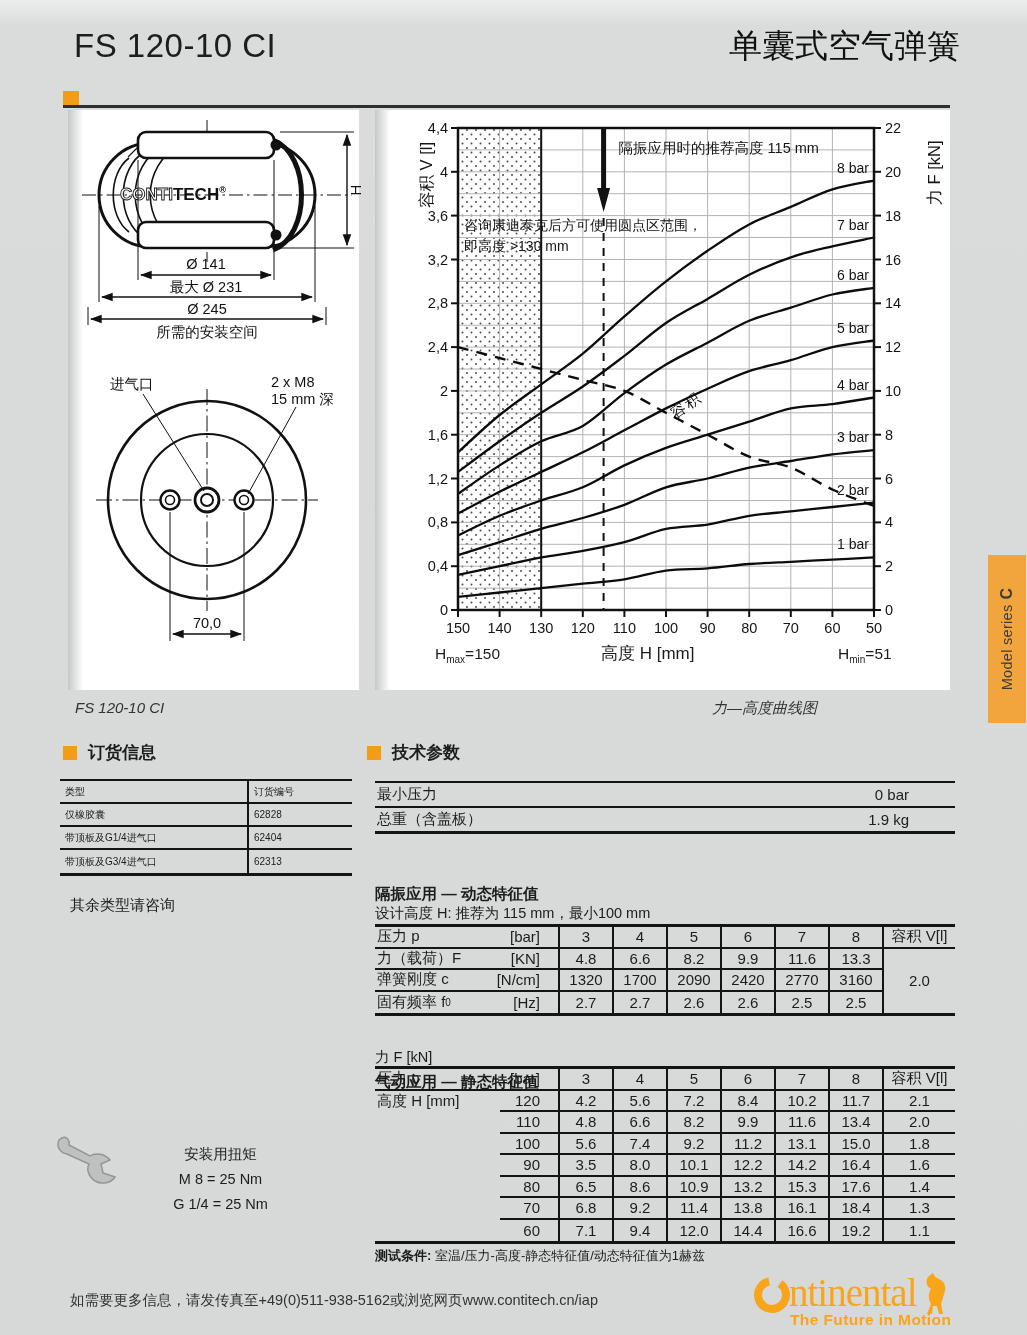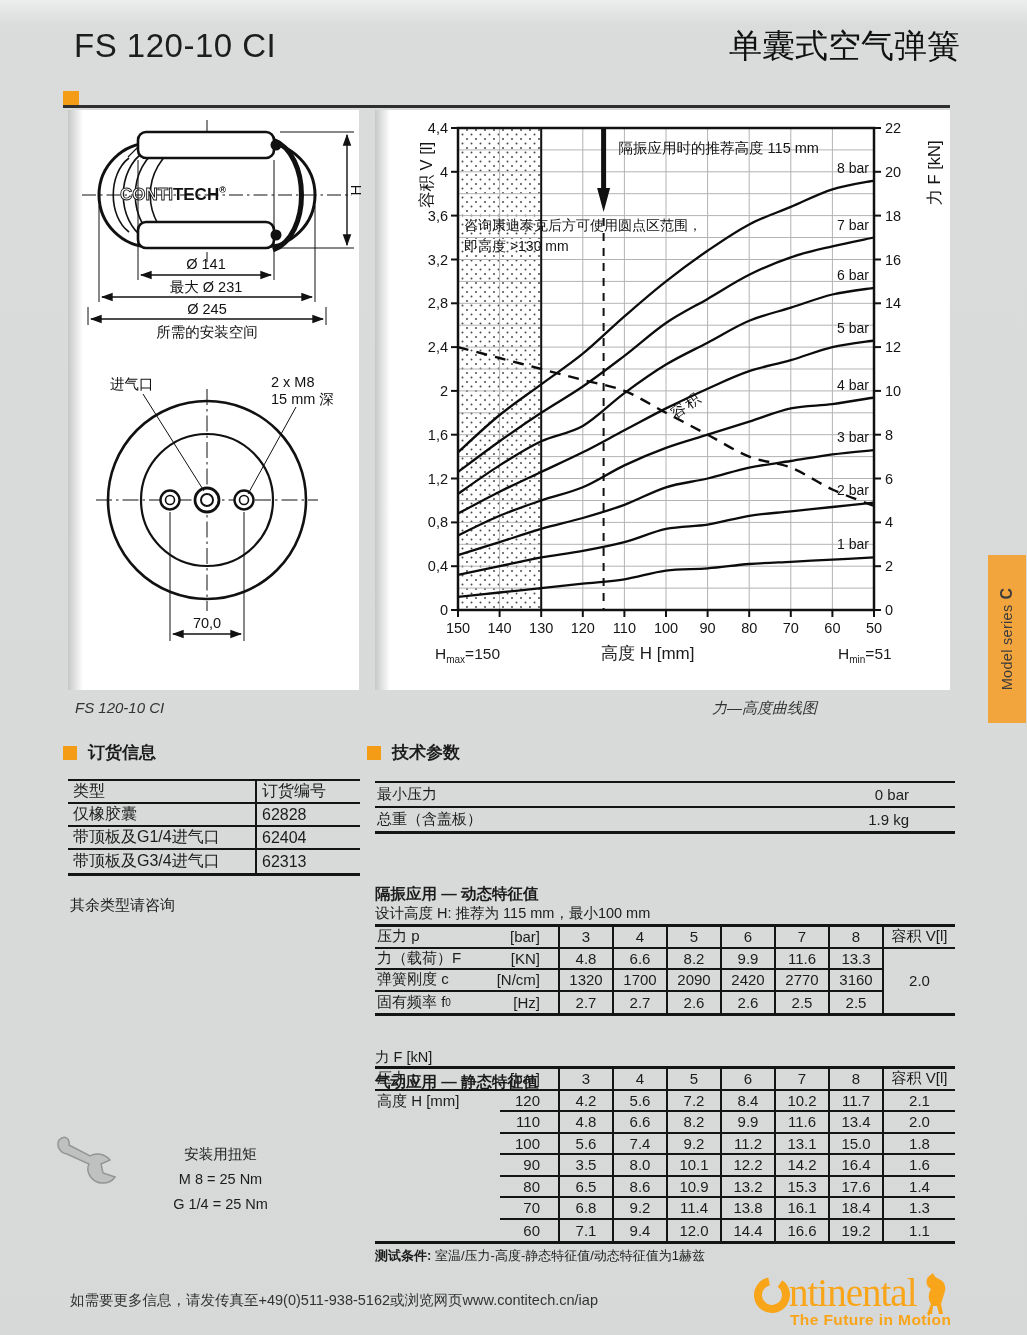--- a/index.html
+++ b/index.html
@@ -14,22 +14,22 @@
   .hdr-rule{left:63px;top:105px;width:887px;height:3px;background:#2f2f2f;}
   
   .panel{background:linear-gradient(90deg,#c6c7c7 0px,#ffffff 15px,#ffffff 100%);}
   #panel-left{left:68px;top:110px;width:291px;height:580px;}
   #panel-chart{left:375px;top:110px;width:575px;height:580px;}
   
   .cap{font-style:italic;font-size:15px;color:#333;}
   .sec{display:flex;align-items:center;gap:11px;font-weight:bold;font-size:17px;}
   .sec .sq{width:14px;height:14px;background:#f59c16;flex:0 0 auto;}
   
-  #ordering{left:68px;top:779px;width:292px;display:grid;grid-template-columns:187px 105px;
-    grid-auto-rows:23px;border-top:2px solid #141414;border-bottom:3px solid #141414;font-size:16px;}
+  #ordering{left:60px;top:779px;width:292px;display:grid;grid-template-columns:187px 105px;
+    grid-auto-rows:23px;border-top:2px solid #141414;border-bottom:3px solid #141414;font-size:10px;}
   .oc{display:flex;align-items:center;padding-left:5px;border-bottom:2px solid #141414;}
   .oc.c2{border-left:2px solid #141414;}
   .oc.last{border-bottom:none;}
   
   #specs{left:375px;top:781px;width:580px;border-top:2px solid #141414;border-bottom:3px solid #141414;font-size:15px;}
   .spec-row{height:23px;display:flex;justify-content:space-between;align-items:center;border-bottom:2px solid #141414;}
   .spec-row:last-child{border-bottom:none;}
   .spec-val{padding-right:46px;text-align:right;}
   .spec-lab{padding-left:2px;}
   

